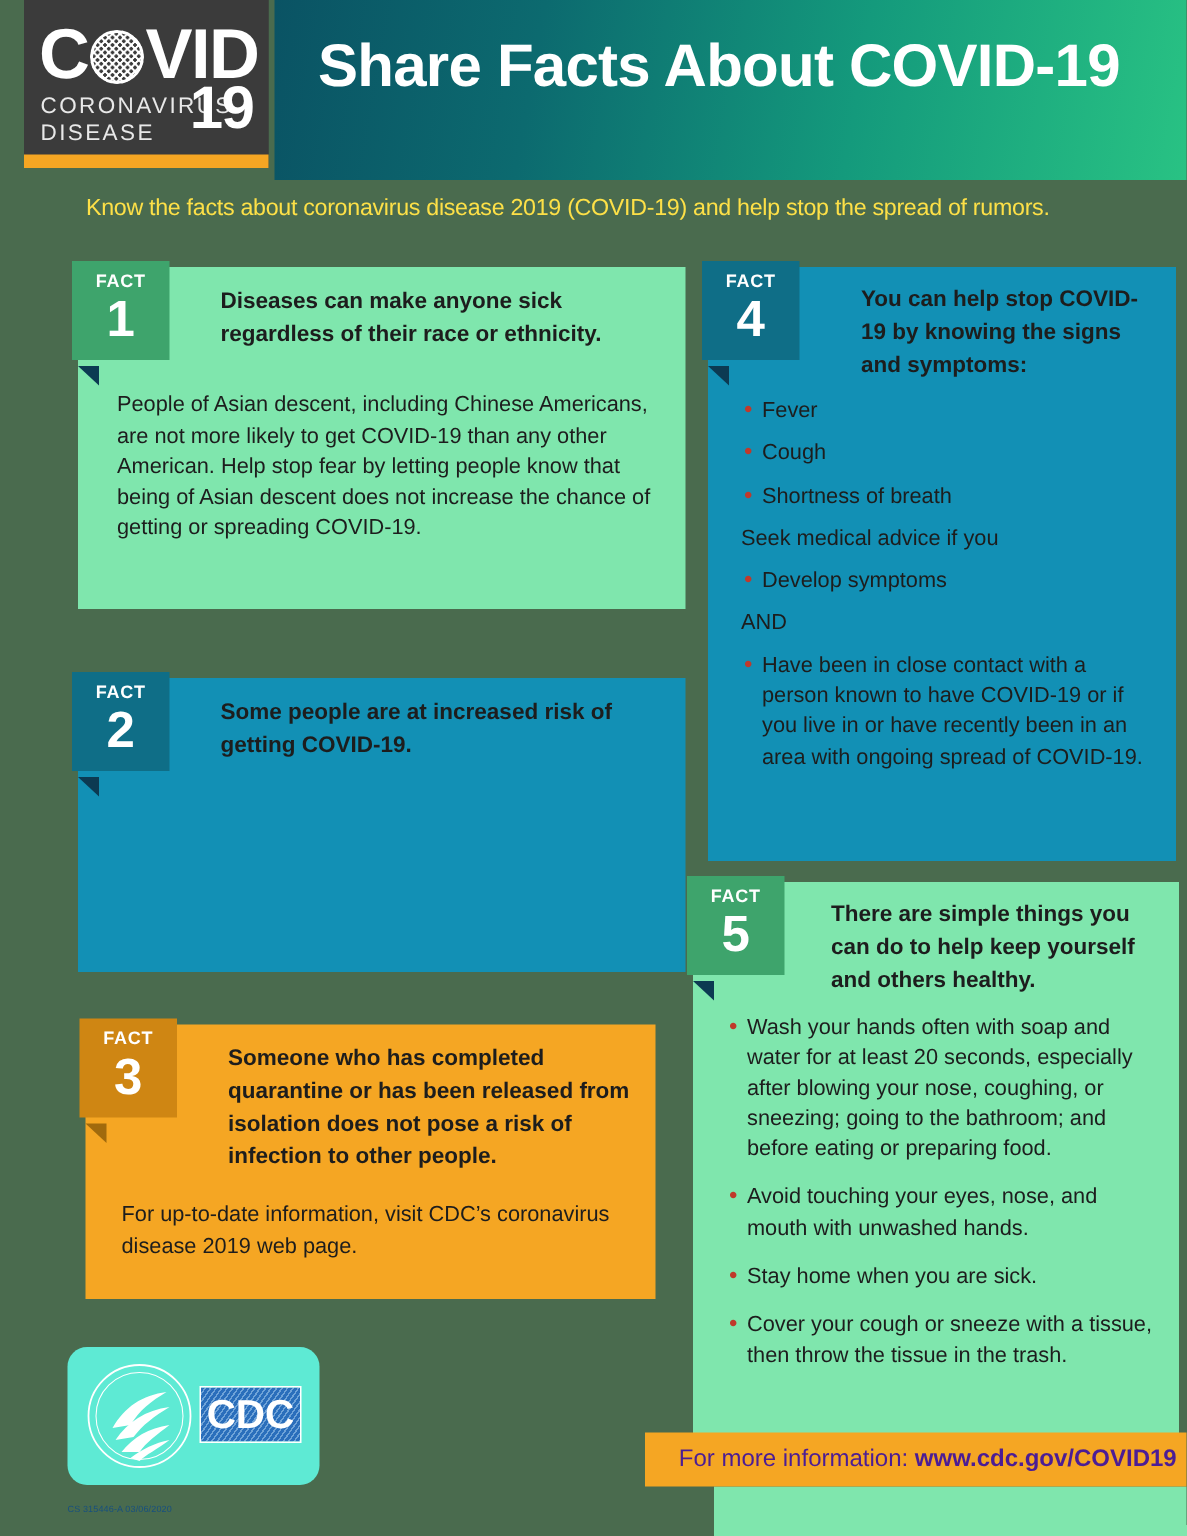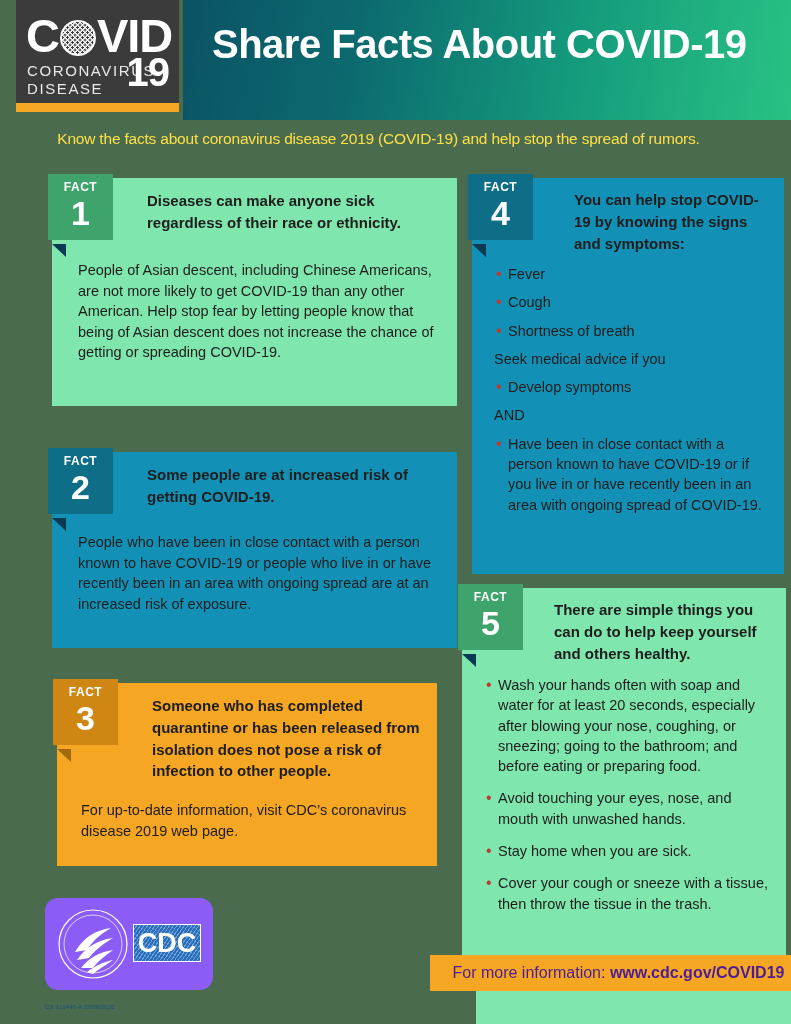--- a/index.html
+++ b/index.html
@@ -162,21 +162,21 @@
   #fact5{ left:446px; top:588px; width:324px; height:370px; background:#7fe6ad; }
   #fact5 .badge{ background:#3ea46c; }
   #fact5 .card-head{ left:92px; top:11px; width:226px; }
   #fact5 .bullets{ position:absolute; left:22px; top:87px; width:286px; }
   #fact5 .bullets li{ margin-bottom:12px; }
 
   
   .cdc-logo{
     position:absolute; left:29px; top:898px;
     width:168px; height:92px;
-    background:#8b5cf6; border-radius:13px;
+    background:#5eead4; border-radius:13px;
   }
   .hhs-seal{
     position:absolute; left:12px; top:10px; width:72px; height:72px;
   }
   .cdc-letters{
     position:absolute; left:88px; top:26px;
     width:68px; height:38px;
     border:1.6px solid #ffffff;
     color:#ffffff; font-size:27px; font-weight:bold;
     line-height:36px; text-align:center; letter-spacing:0px;
@@ -240,21 +240,20 @@
     <div class="card-body">People of Asian descent, including Chinese Americans, are not more likely to get COVID-19 than any other American. Help stop fear by letting people know that being of Asian descent does not increase the chance of getting or spreading COVID-19.</div>
   </div>
 
   <div class="card" id="fact2" style="background: rgb(18, 144, 181);">
     <div class="badge" style="background: rgb(15, 110, 135);">
       <span class="badge-label">FACT</span>
       <span class="badge-num">2</span>
     </div>
     <div class="badge-fold"></div>
     <div class="card-head">Some people are at increased risk of getting COVID-19.</div>
-    <div class="card-body">People who have been in close contact with a person known to have COVID-19 or people who live in or have recently been in an area with ongoing spread are at an increased risk of exposure.</div>
   </div>
 
   <div class="card" id="fact3" style="background: rgb(245, 166, 35);">
     <div class="badge" style="background: rgb(207, 134, 19);">
       <span class="badge-label">FACT</span>
       <span class="badge-num">3</span>
     </div>
     <div class="badge-fold"></div>
     <div class="card-head">Someone who has completed quarantine or has been released from isolation does not pose a risk of infection to other people.</div>
     <div class="card-body">For up-to-date information, visit CDC’s coronavirus disease 2019 web page.</div>

